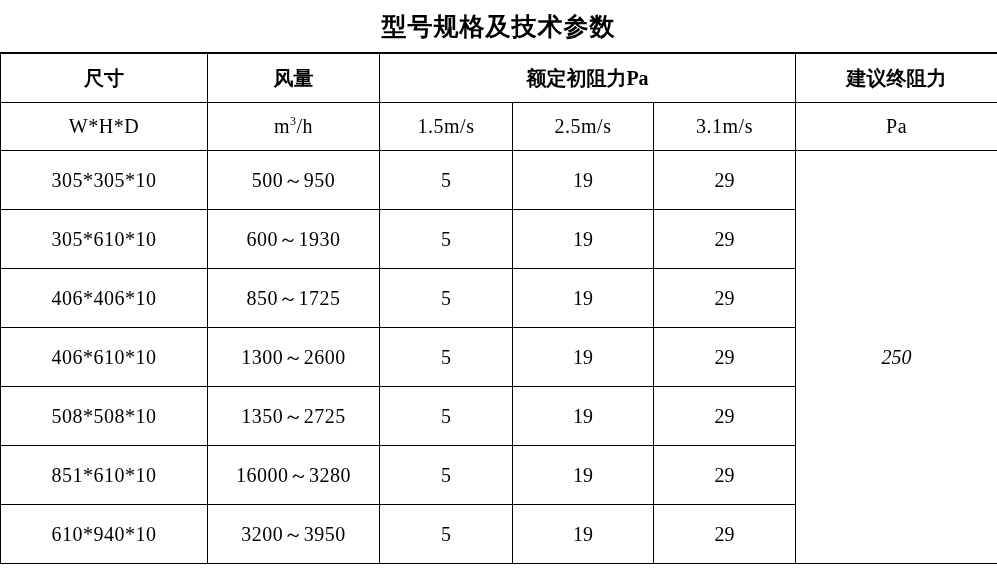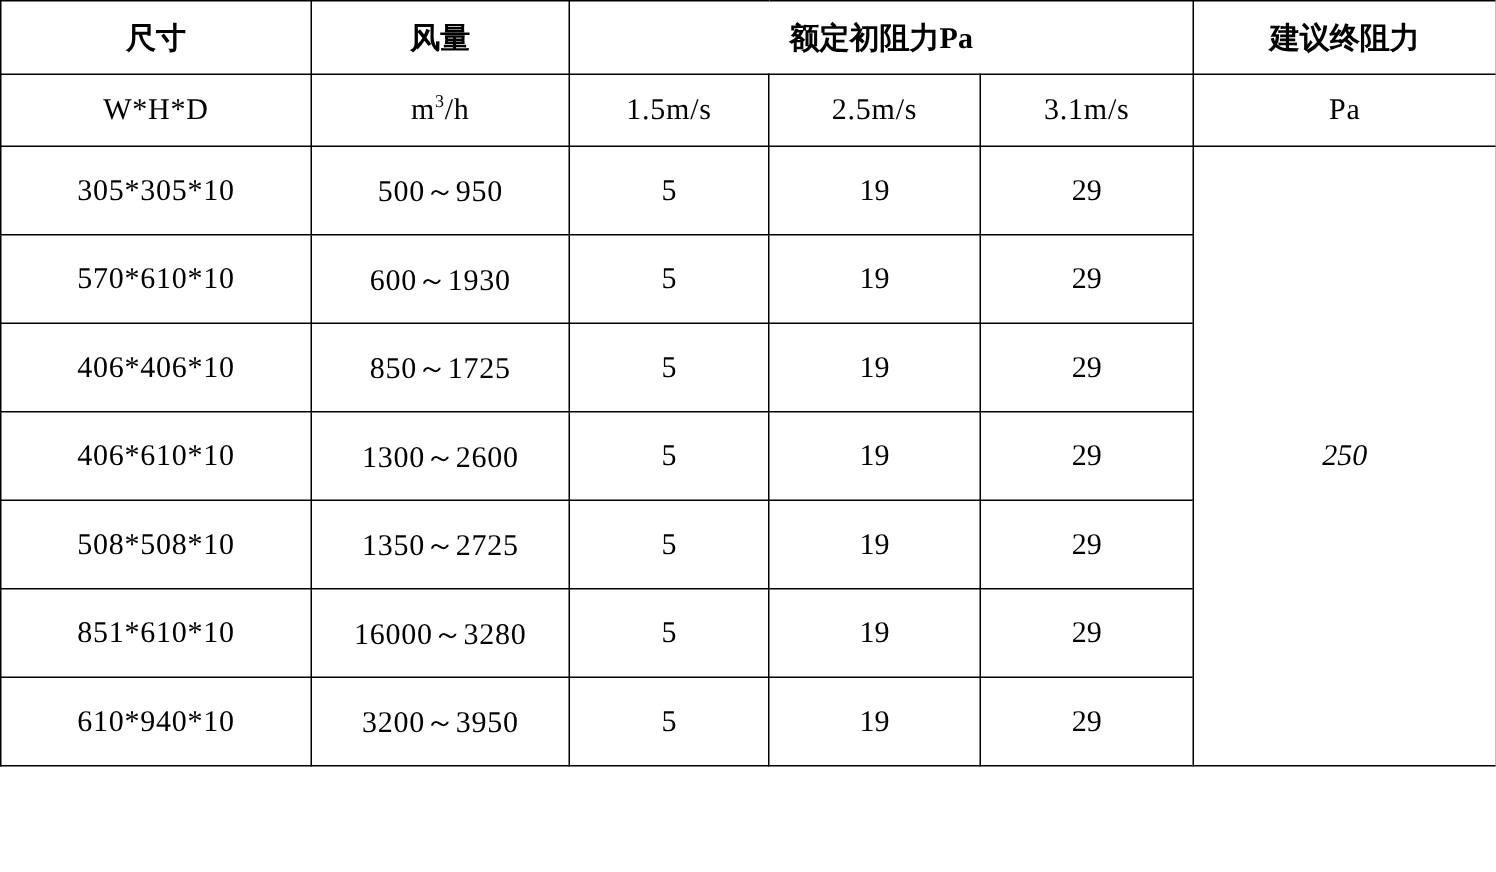--- a/index.html
+++ b/index.html
@@ -92,20 +92,23 @@
   col.c2 { width: 133px; }
   col.c3 { width: 141px; }
   col.c4 { width: 142px; }
   col.c5 { width: 202px; }
 </style>
 </head>
 <body>
 
 <div class="sheet">
 
+  <div class="title-row">
+    <div class="title-text">型号规格及技术参数</div>
+  </div>
 
   <table class="spec">
     <colgroup>
       <col class="c0">
         <col class="c1">
         <col class="c2">
         <col class="c3">
         <col class="c4">
         <col class="c5">
     </colgroup>
@@ -129,21 +132,21 @@
       <tr class="bodyrow">
         <td class="size-cell">305*305*10</td>
         <td class="flow-cell">500～950</td>
         <td>5</td>
         <td>19</td>
         <td>29</td>
         <td class="final-cell" rowspan="7">250</td>
       </tr>
 
       <tr class="bodyrow">
-        <td class="size-cell">570*610*10</td>
+        <td class="size-cell">305*610*10</td>
         <td class="flow-cell">600～1930</td>
         <td>5</td>
         <td>19</td>
         <td>29</td>
       </tr>
 
       <tr class="bodyrow">
         <td class="size-cell">406*406*10</td>
         <td class="flow-cell">850～1725</td>
         <td>5</td>

